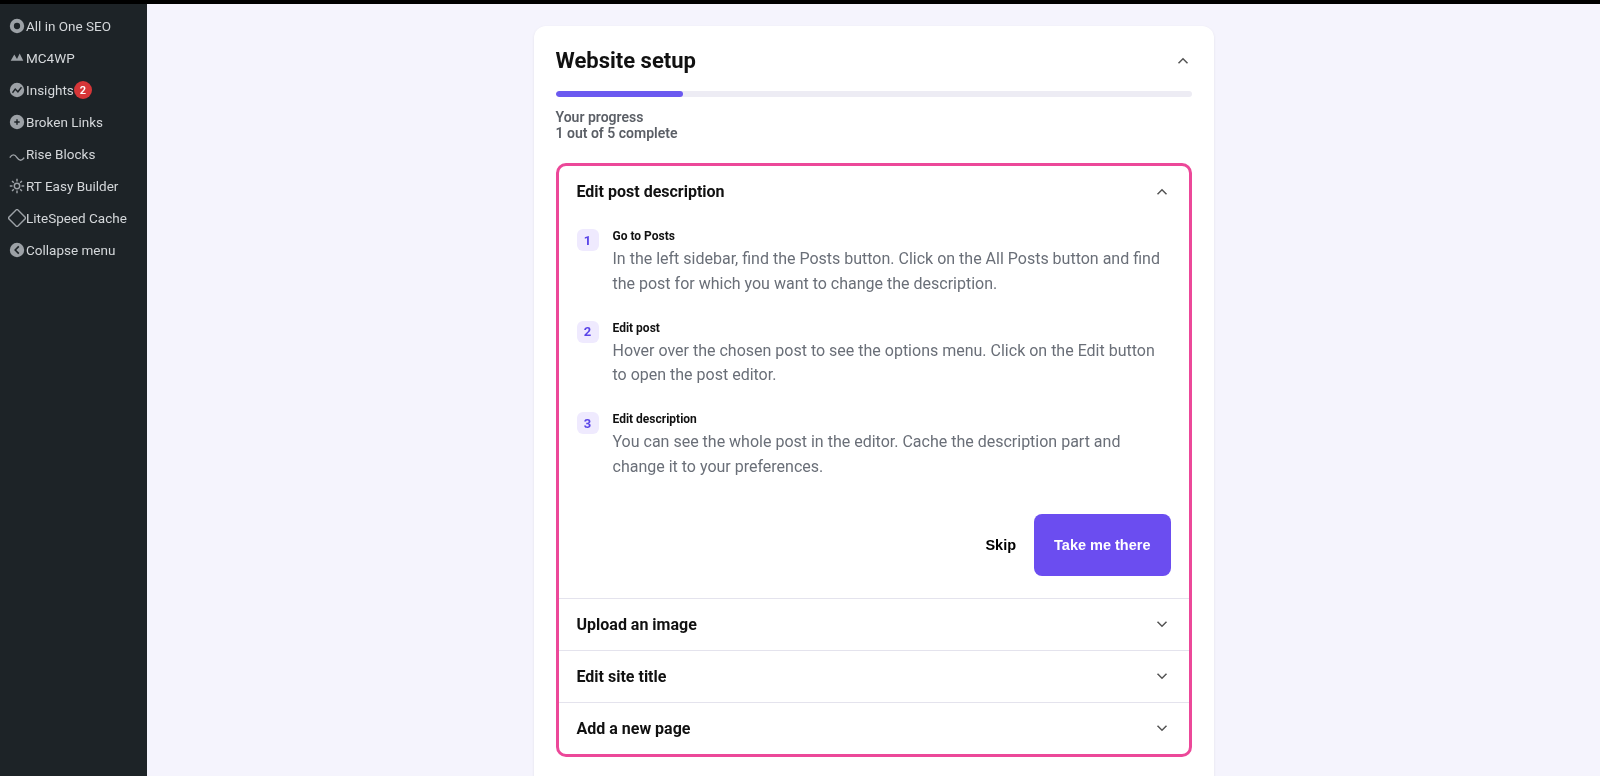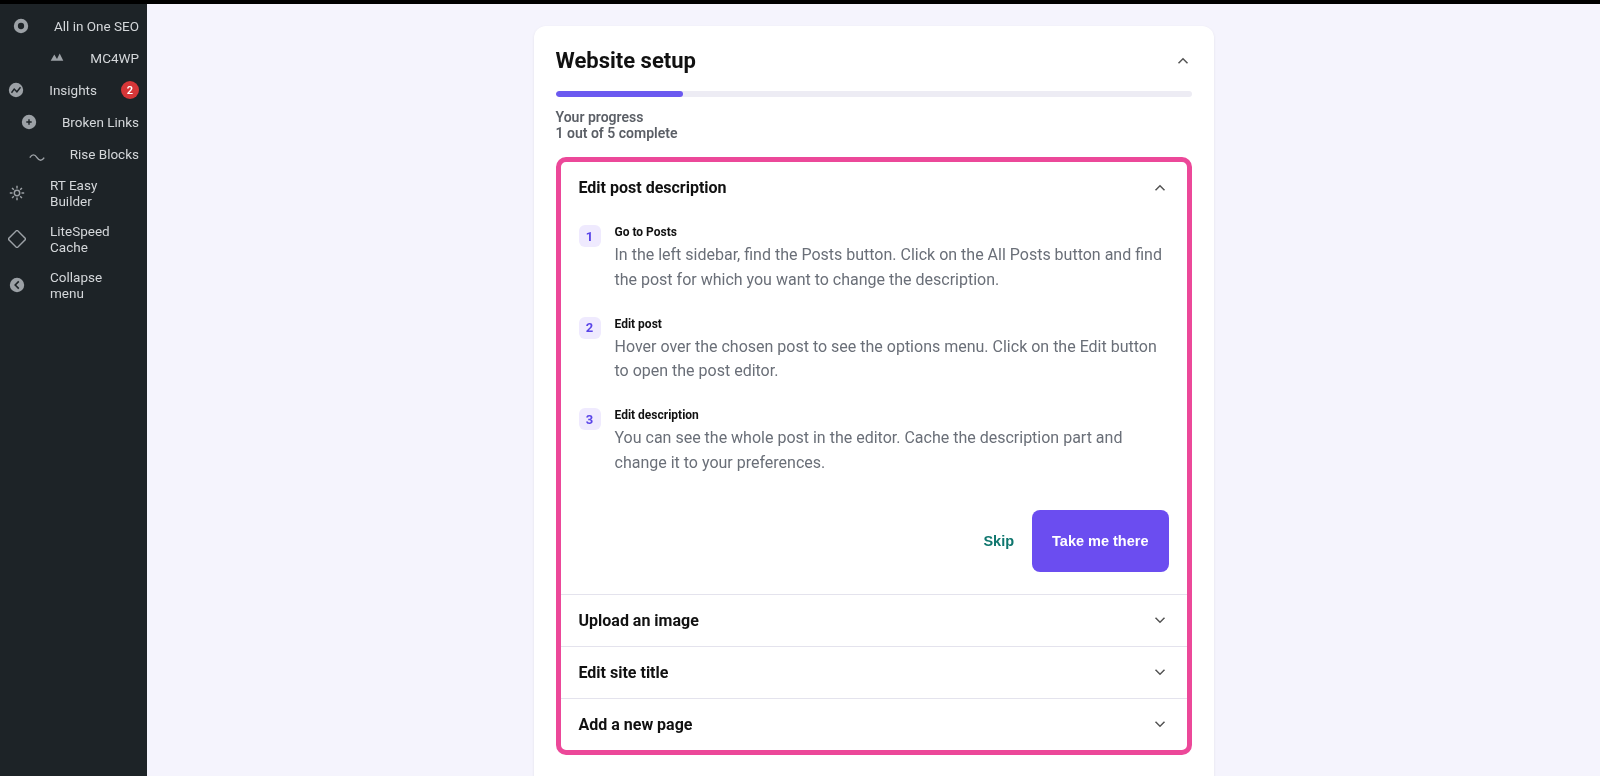--- a/index.html
+++ b/index.html
@@ -2,49 +2,49 @@
 <html><head>
 <meta charset="utf-8">
 <style>
 * { box-sizing: border-box; margin: 0; padding: 0; }
 body { font-family: -apple-system, BlinkMacSystemFont, "Segoe UI", Roboto, Arial, sans-serif; background: #f5f4fd; }
 .topbar { height: 4px; background: #000; width: 100%; }
 .layout { display: flex; min-height: 772px; }
 
 
 .sidebar { width: 147px; background: #1d2327; padding-top: 6px; }
-.sidebar-item { display: flex; align-items: center; gap: 24px; padding: 7px 8px; color: #d4d7da; font-size: 13.5px; cursor: pointer; justify-content: flex-end; }
+.sidebar-item { display: flex; align-items: center; gap: 0; padding: 7px 8px; color: #d4d7da; font-size: 13.5px; cursor: pointer; }
 .sidebar-icon { width: 18px; height: 18px; display:flex; align-items:center; justify-content:center; flex:0 0 18px; }
 .sidebar-icon svg { width: 18px; height: 18px; fill: #9ca1a6; }
 .badge { background: #d63638; color:#fff; border-radius: 9px; min-width:18px; height:18px; display:inline-flex; align-items:center; justify-content:center; font-size:11px; font-weight:600; padding:0 5px; }
 
 
 .main { flex:1; display:flex; justify-content:center; padding: 22px 0 30px; }
 .card { width: 680px; background:#fff; border-radius: 12px; box-shadow: 0 1px 3px rgba(0,0,0,0.08); padding: 22px 22px 28px; }
 .card-head { display:flex; align-items:center; justify-content:space-between; }
 .card-title { font-size: 22px; font-weight: 700; color:#111; }
 .chev { width:18px; height:18px; fill:none; stroke:#555; stroke-width:2; }
 
 .prog-bar { height:6px; background:#edecf4; border-radius:4px; margin-top:18px; overflow:hidden; }
 .prog-fill { height:100%; background:#6b59f0; width:20%; border-radius:4px; }
 .prog-row { display:flex; justify-content:space-between; margin-top:12px; color:#5b5f66; font-size:14px; font-weight:600;flex-direction:column; }
 
-.task-box { border:5px solid #ec4899; border-radius:10px; margin-top:16px; overflow:hidden; }
+.task-box { border:3px solid #ec4899; border-radius:10px; margin-top:22px; overflow:hidden; }
 .task-head { display:flex; align-items:center; justify-content:space-between; padding:16px 18px; cursor:pointer; }
 .task-title { font-size:16px; font-weight:700; color:#111; }
 .task-sep { border-top:1px solid #e4e3ed; }
 
 .steps { padding: 4px 18px 10px; }
 .step { display:flex; gap:14px; padding: 8px 0 16px; }
 .step-num { width:22px; height:22px; border-radius:6px; background:#efeafe; color:#5a45e8; font-weight:700; font-size:13px; display:flex; align-items:center; justify-content:center; flex:0 0 22px; }
 .step-title { font-size:12px; font-weight:700; color:#111; margin-bottom:4px; }
 .step-desc { font-size:16px; color:#6a6f78; line-height:1.55; }
 
 .actions { display:flex; justify-content:flex-end; gap:18px; align-items:center; padding: 8px 18px 22px; }
-.btn-skip { color:#0f766e; font-weight:700; font-size:14.5px; background:none; border:none; cursor:pointer; }
+.btn-skip { color:#000000; font-weight:700; font-size:14.5px; background:none; border:none; cursor:pointer; }
 .btn-primary { background:#6b4df0; color:#fff; border:none; border-radius:8px; padding:23px 20px; font-weight:700; font-size:14.5px; cursor:pointer; }
 
 .view-completed { text-align:center; margin-top:24px; }
 .view-completed a { color:#5a45e8; font-weight:700; font-size:20px; text-decoration:none; cursor:pointer;}
 </style>
 </head>
 <body>
 
 <div class="topbar"></div>
 <div class="layout">

